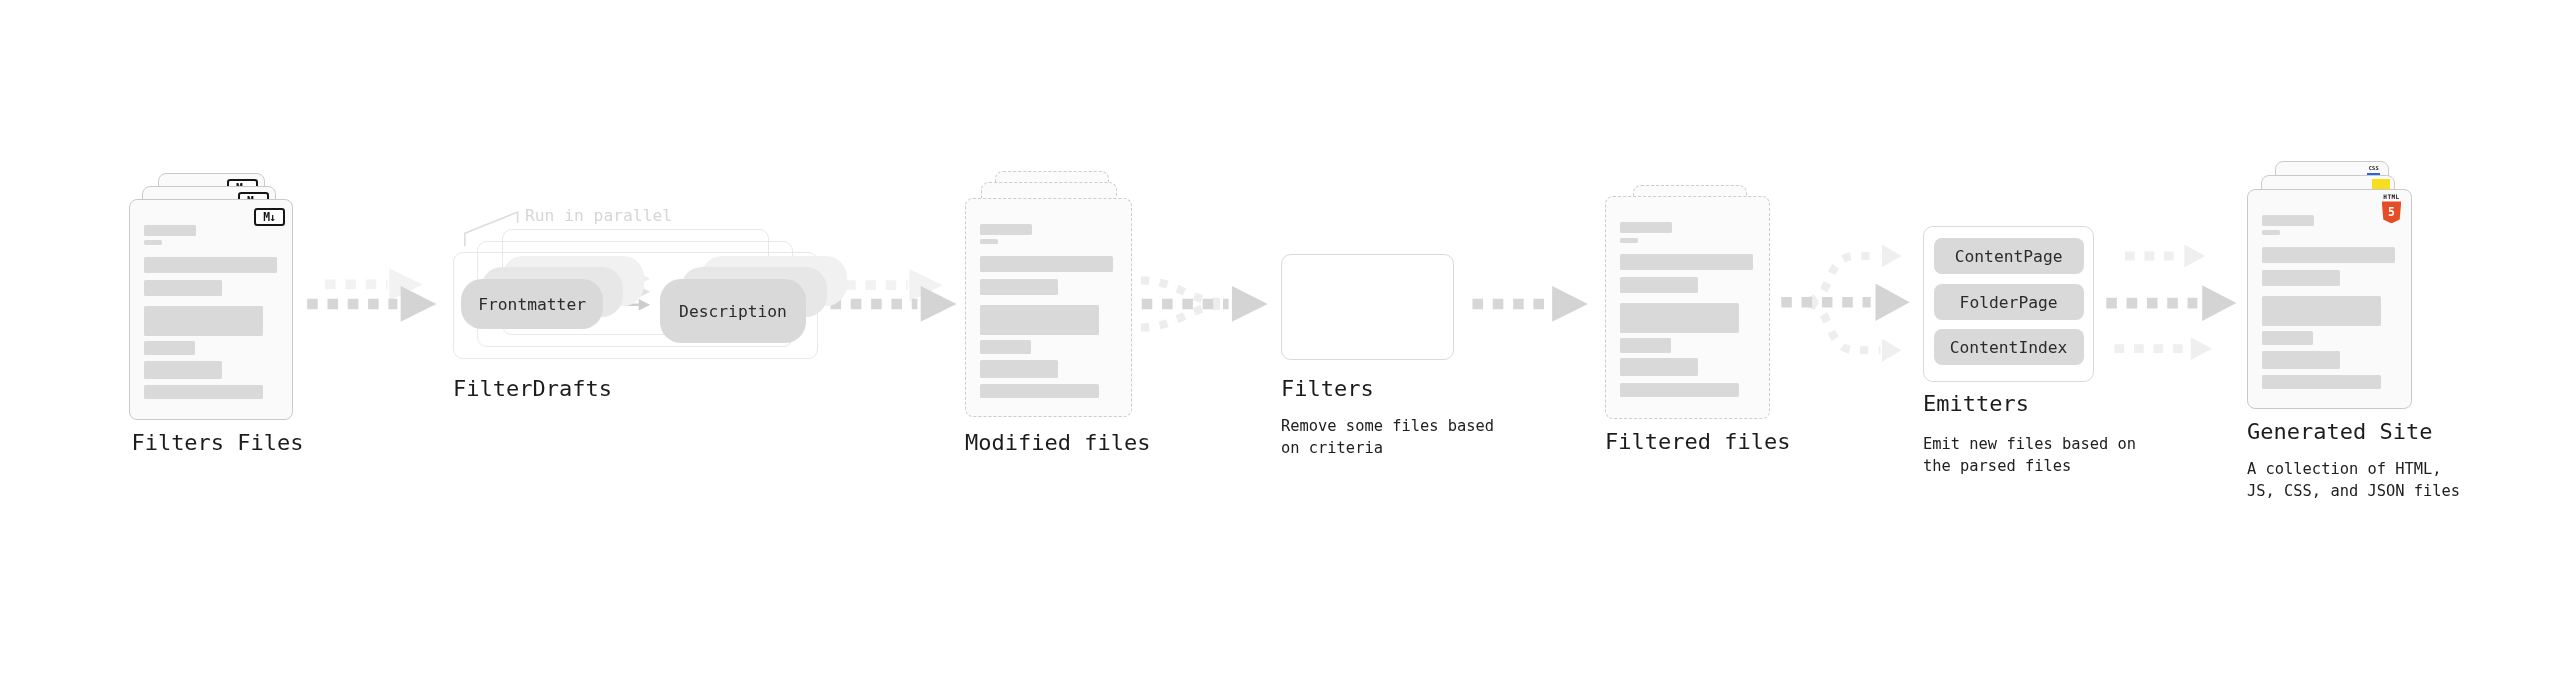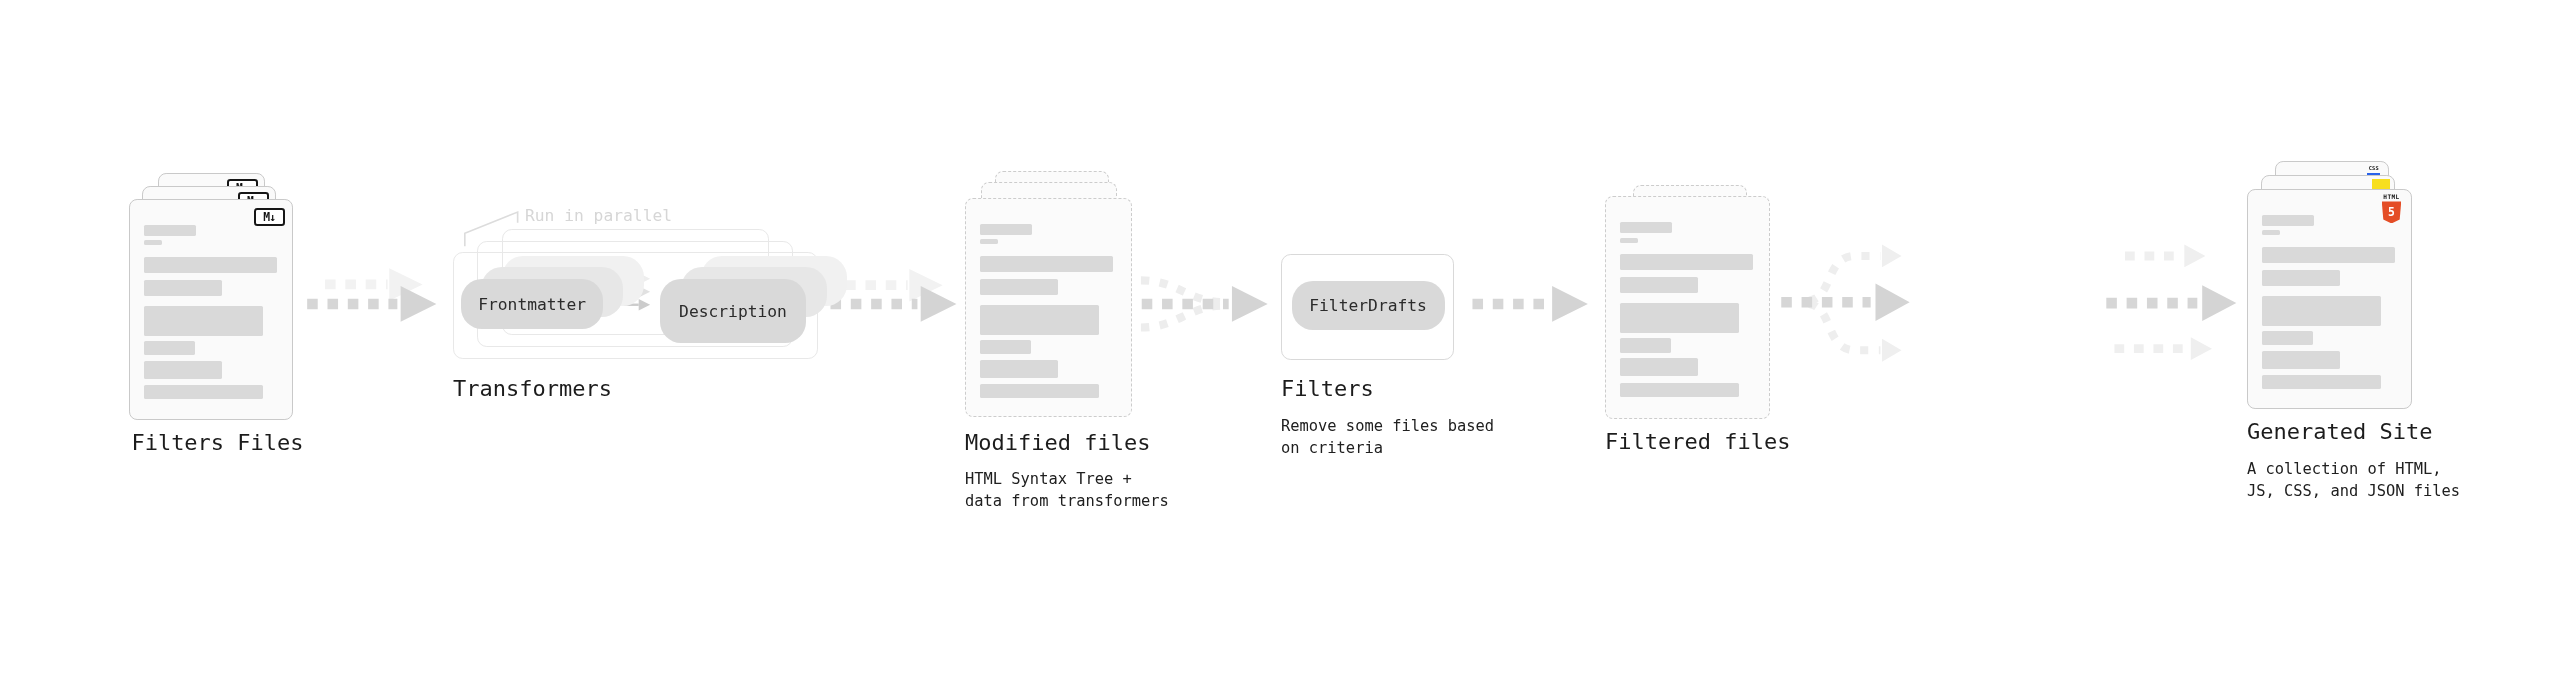--- a/index.html
+++ b/index.html
@@ -146,48 +146,43 @@
     <div class="frame" style="left:0;top:52px;width:365px;height:107px"></div>
 
     <div class="pill ghost-far" style="left:49px;top:56px;width:142px;height:50px"></div>
     <div class="pill ghost-mid" style="left:28.4px;top:67px;width:142px;height:50px"></div>
     <div class="pill" style="left:8.1px;top:79px;width:142px;height:50px">Frontmatter</div>
 
     <div class="pill ghost-far" style="left:248px;top:56px;width:146px;height:50px"></div>
     <div class="pill ghost-mid" style="left:228px;top:67px;width:146px;height:50px"></div>
     <div class="pill" style="left:207px;top:79px;width:146px;height:64px">Description</div>
 
-    <div class="title" style="left:0;top:177px">Transformers</div>
+    <div class="title" style="left:0;top:177px">FilterDrafts</div>
   </div>
 
   <div class="stage" style="left:965px;top:171px;width:244px;height:341px">
     <div class="card dashed" style="left:30px;top:0;width:114px;height:37px"></div>
     <div class="card dashed" style="left:16.3px;top:10.6px;width:136px;height:37px"></div>
     <div class="card dashed" style="left:0;top:27px;width:167px;height:219px">
       <div class="bars">
         <div class="bar b1"></div>
           <div class="bar b2"></div>
           <div class="bar b3"></div>
           <div class="bar b4"></div>
         <div class="bar b5"></div>
           <div class="bar b6"></div>
           <div class="bar b7"></div>
           <div class="bar b8"></div>
       </div>
     </div>
     <div class="title" style="left:0;top:260px">Modified files</div>
-    <div class="subtitle" style="left:0;top:297px">
-      <div class="tline">HTML Syntax Tree +</div>
-      <div class="tline">data from transformers</div>
-    </div>
   </div>
 
   <div class="stage" style="left:1281px;top:254px;width:236px;height:211px">
     <div class="frame solid-frame" style="left:0;top:0;width:173px;height:106px"></div>
-    <div class="pill" style="left:10.6px;top:27px;width:153px;height:49px">FilterDrafts</div>
     <div class="title" style="left:0;top:123px">Filters</div>
     <div class="subtitle" style="left:0;top:161px">
       <div class="tline">Remove some files based</div>
       <div class="tline">on criteria</div>
     </div>
   </div>
 
   <div class="stage" style="left:1605px;top:185px;width:228px;height:276px">
     <div class="card dashed" style="left:28.4px;top:0;width:114px;height:32.5px"></div>
     <div class="card dashed" style="left:0;top:11.4px;width:165px;height:223px">
@@ -198,20 +193,31 @@
           <div class="bar b4"></div>
         <div class="bar b5"></div>
           <div class="bar b6"></div>
           <div class="bar b7"></div>
           <div class="bar b8"></div>
       </div>
     </div>
     <div class="title" style="left:0;top:245px">Filtered files</div>
   </div>
 
+  <div class="stage" style="left:1923px;top:226px;width:236px;height:260px">
+    <div class="frame solid-frame" style="left:0;top:0;width:171px;height:156px"></div>
+    <div class="pill" style="left:10.6px;top:12.2px;width:150px;height:36px;border-radius:8.1px">ContentPage</div>
+    <div class="pill" style="left:10.6px;top:58px;width:150px;height:36px;border-radius:8.1px">FolderPage</div>
+    <div class="pill" style="left:10.6px;top:103px;width:150px;height:36px;border-radius:8.1px">ContentIndex</div>
+    <div class="title" style="left:0;top:166px">Emitters</div>
+    <div class="subtitle" style="left:0;top:207px">
+      <div class="tline">Emit new files based on</div>
+      <div class="tline">the parsed files</div>
+    </div>
+  </div>
 
   <div class="stage" style="left:2247px;top:161px;width:244px;height:341px">
     <div class="card" style="left:28.4px;top:0;width:114px;height:34px">
       <div class="css-icon" style="right:6.5px;top:4.1px">
         <div class="css-label">CSS</div>
         <div class="css-bar"></div>
       </div>
     </div>
     <div class="card" style="left:14px;top:14px;width:134px;height:34px">
       <div class="js-icon" style="right:4.1px;top:3.3px"></div>

